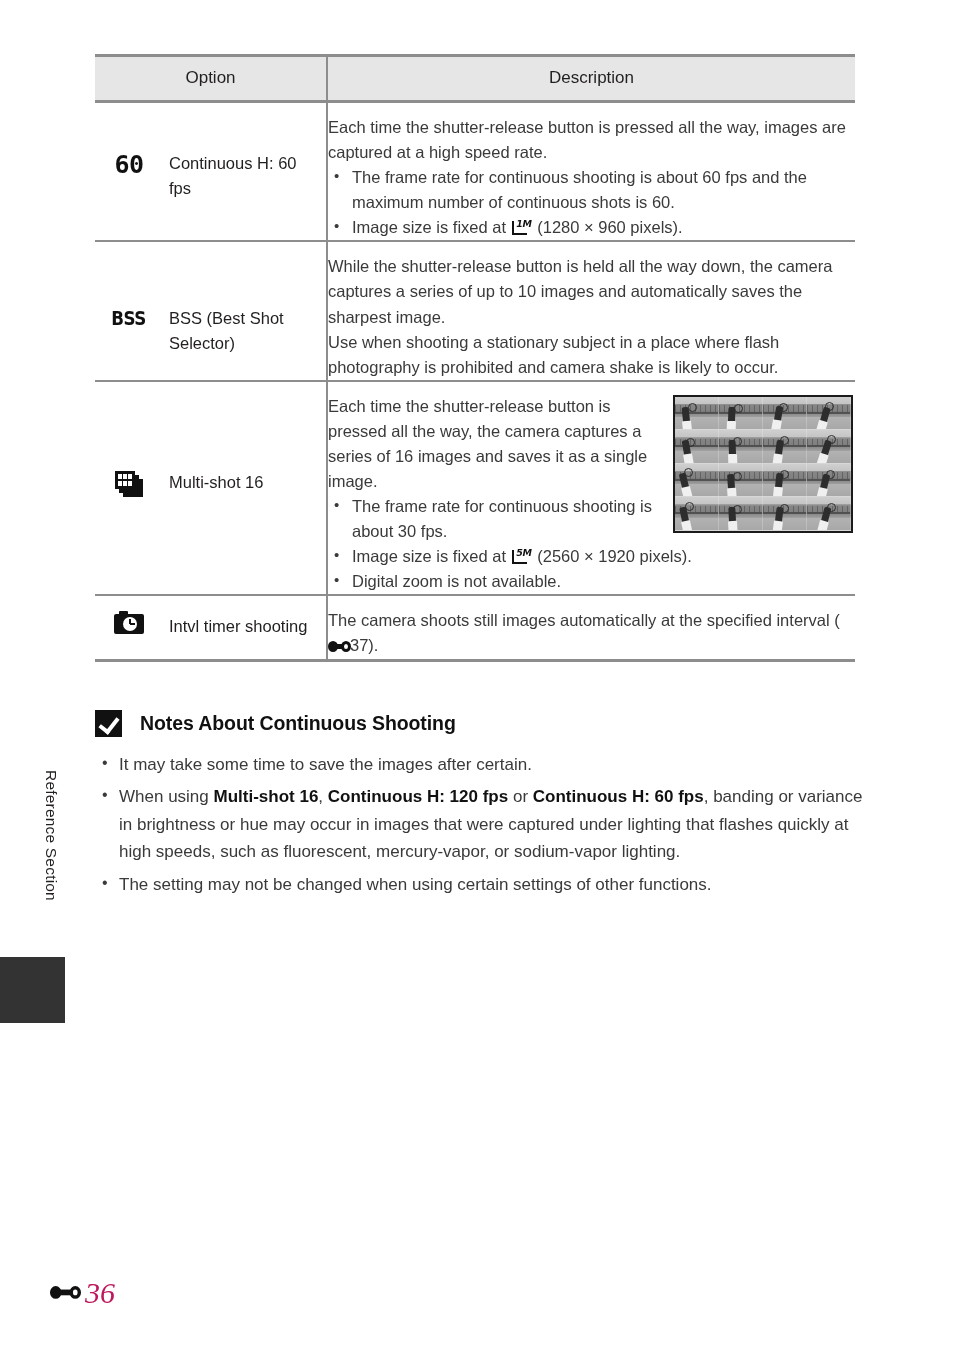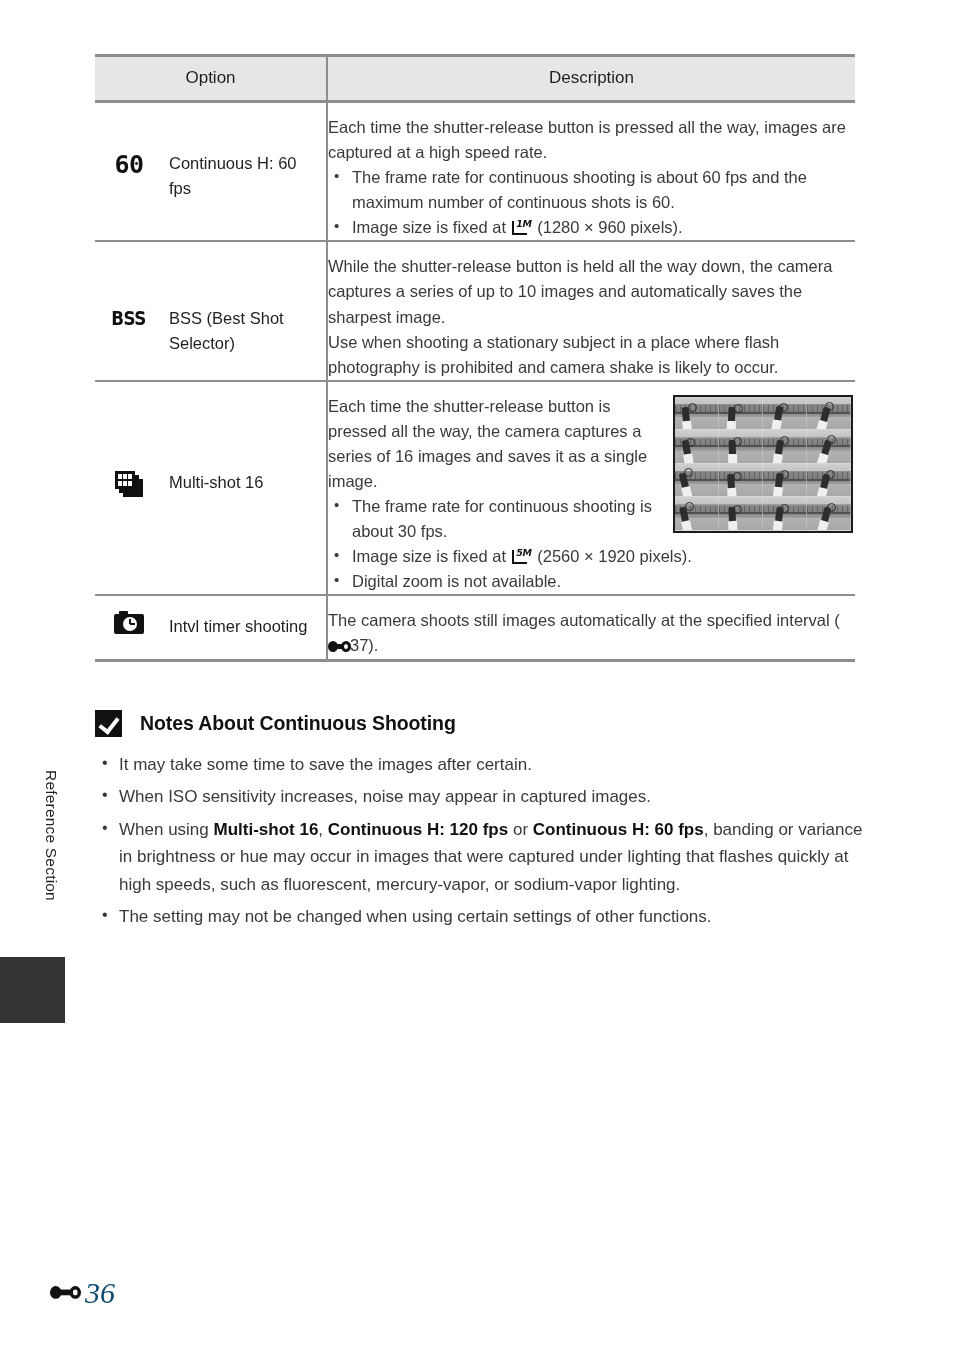--- a/index.html
+++ b/index.html
@@ -363,21 +363,21 @@
   #footer-page {
     position: absolute;
     left: 52px;
     bottom: 35px;
     display: flex;
     align-items: center;
     gap: 2px;
     font-family: "Liberation Serif", serif;
     font-style: italic;
     font-size: 30px;
-    color: #0c4a6e;
+    color: #be185d;
   }
   #footer-page .emark {
     width: 25px; height: 14px;
     transform: scale(1.15);
     margin-right: 5px;
   }
 </style>
 </head>
 <body>
 
@@ -584,21 +584,20 @@
     </tbody>
   </table>
 
   <div id="notes">
     <div id="notes-head">
       <span class="check-badge"></span>
       <span id="notes-title">Notes About Continuous Shooting</span>
     </div>
     <ul class="note-list" id="note-list">
         <li><span>It may take some time to save the images after certain.</span></li>
-        <li><span>When ISO sensitivity increases, noise may appear in captured images.</span></li>
         <li><span>When using </span><b>Multi-shot 16</b><span>, </span><b>Continuous H: 120 fps</b><span> or </span><b>Continuous H: 60 fps</b><span>, banding or variance in brightness or hue may occur in images that were captured under lighting that flashes quickly at high speeds, such as fluorescent, mercury-vapor, or sodium-vapor lighting.</span></li>
         <li><span>The setting may not be changed when using certain settings of other functions.</span></li>
       </ul>
   </div>
 
 </div>
 
 <div id="footer-page">
   <span class="emark">
       <span class="ball-l"></span>

